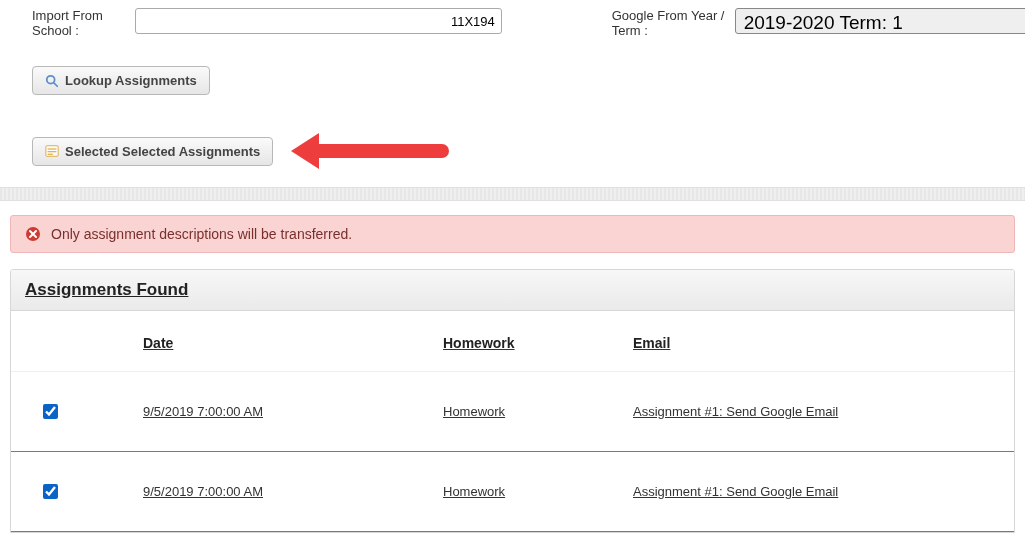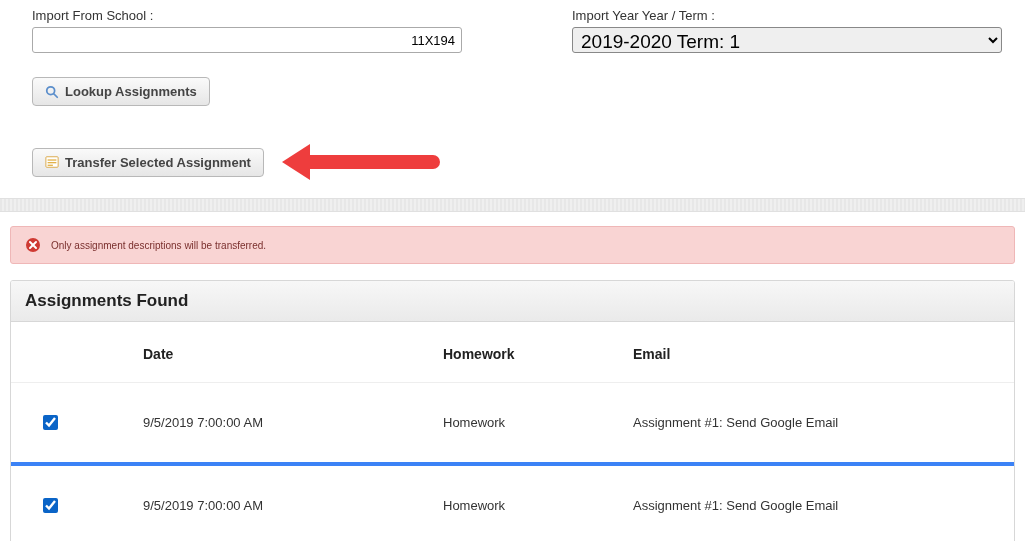--- a/index.html
+++ b/index.html
@@ -11,21 +11,21 @@
     background: #fff;
   }
   .top-section {
     padding: 8px 32px 18px 32px;
   }
   .form-row {
     display: flex;
     gap: 110px;
     margin-bottom: 24px;
   }
-  .form-group { display: flex; flex-direction: column; }
+  .form-group { display: flex; flex-direction: row; }
   .form-label { font-size: 13px; color: #333; margin-bottom: 4px; }
   .text-input {
     width: 430px;
     height: 26px;
     padding: 3px 6px;
     border: 1px solid #aaa;
     border-radius: 3px;
     font-size: 13px;
     text-align: right;
   }
@@ -82,53 +82,54 @@
   }
 
   .alert {
     margin: 14px 10px 16px 10px;
     padding: 10px 14px;
     border: 1px solid #efb7b7;
     border-radius: 3px;
     background: #f9d4d3;
     color: #7a2f2d;
     display:flex; align-items:center; gap:10px;
-    font-size:10px;
+    font-size:14px;
   }
   .alert .alert-icon {
     width:16px; height:16px; flex-shrink:0;
   }
 
   .panel {
     margin: 0 10px;
     border: 1px solid #d7d7d7;
     border-radius: 3px 3px 0 0;
     overflow:hidden;
   }
   .panel-header {
     padding: 10px 14px;
     background: linear-gradient(#f7f7f7,#eaeaea);
     border-bottom: 1px solid #d7d7d7;
     font-size: 17px;
     font-weight: bold;
     color: #222;
-  }
-  .table-wrap { padding: 0; background:#fff; }
+    text-decoration: underline;
+  }
+  .table-wrap { padding: 0; background:#fff;text-decoration:underline; }
   table { width:100%; border-collapse: collapse; }
   thead th {
     text-align:left;
     font-weight:bold;
     font-size:14px;
     color:#222;
     padding: 24px 12px 20px 12px;
     border-bottom: 1px solid #eee;
   }
   tbody td {
     padding: 29px 12px;
-    border-bottom: 4px solid #3b82f6;
+    border-bottom: 1px solid #3b82f6;
     font-size: 13px;
     color:#333;
     vertical-align: middle;
   }
   .col-chk { width: 120px; text-align:left; padding-left: 28px !important; }
   .col-date { width: 300px; }
   .col-cat { width: 190px; }
   .chk {
     width: 15px; height: 15px;
     accent-color: #0a64c7;
@@ -137,21 +138,21 @@
 </head>
 <body>
 
 <div class="top-section">
   <div class="form-row">
     <div class="form-group">
       <label class="form-label">Import From School :</label>
       <input class="text-input" type="text" value="11X194" style="">
     </div>
     <div class="form-group">
-      <label class="form-label">Import Year Year / Term :</label>
+      <label class="form-label">Google From Year / Term :</label>
       <select class="select-input">
         <option>2019-2020 Term: 1</option>
       </select>
     </div>
   </div>
 
   <div class="btn-row">
     <button class="btn">
       <svg class="icon-lookup" viewBox="0 0 16 16">
         <circle cx="6.5" cy="6.5" r="4.5" fill="none" stroke="#5b8ecb" stroke-width="2"></circle>
@@ -162,21 +163,21 @@
   </div>
 
   <div class="transfer-row">
     <button class="btn">
       <svg class="icon-transfer" viewBox="0 0 16 16">
         <rect x="1" y="2" width="14" height="12" rx="1" fill="#fff" stroke="#d9a23a" stroke-width="1"></rect>
         <rect x="3" y="5" width="10" height="1.5" fill="#e2b24a"></rect>
         <rect x="3" y="8" width="10" height="1.5" fill="#e2b24a"></rect>
         <rect x="3" y="11" width="6" height="1.5" fill="#e2b24a"></rect>
       </svg>
-      <span>Transfer Selected Assignment</span>
+      <span>Selected Selected Assignments</span>
     </button>
     <div class="arrow-wrap">
       <div class="arrow-head"></div>
       <div class="arrow-shaft"></div>
     </div>
   </div>
 </div>
 
 <div class="divider-strip"></div>
 

